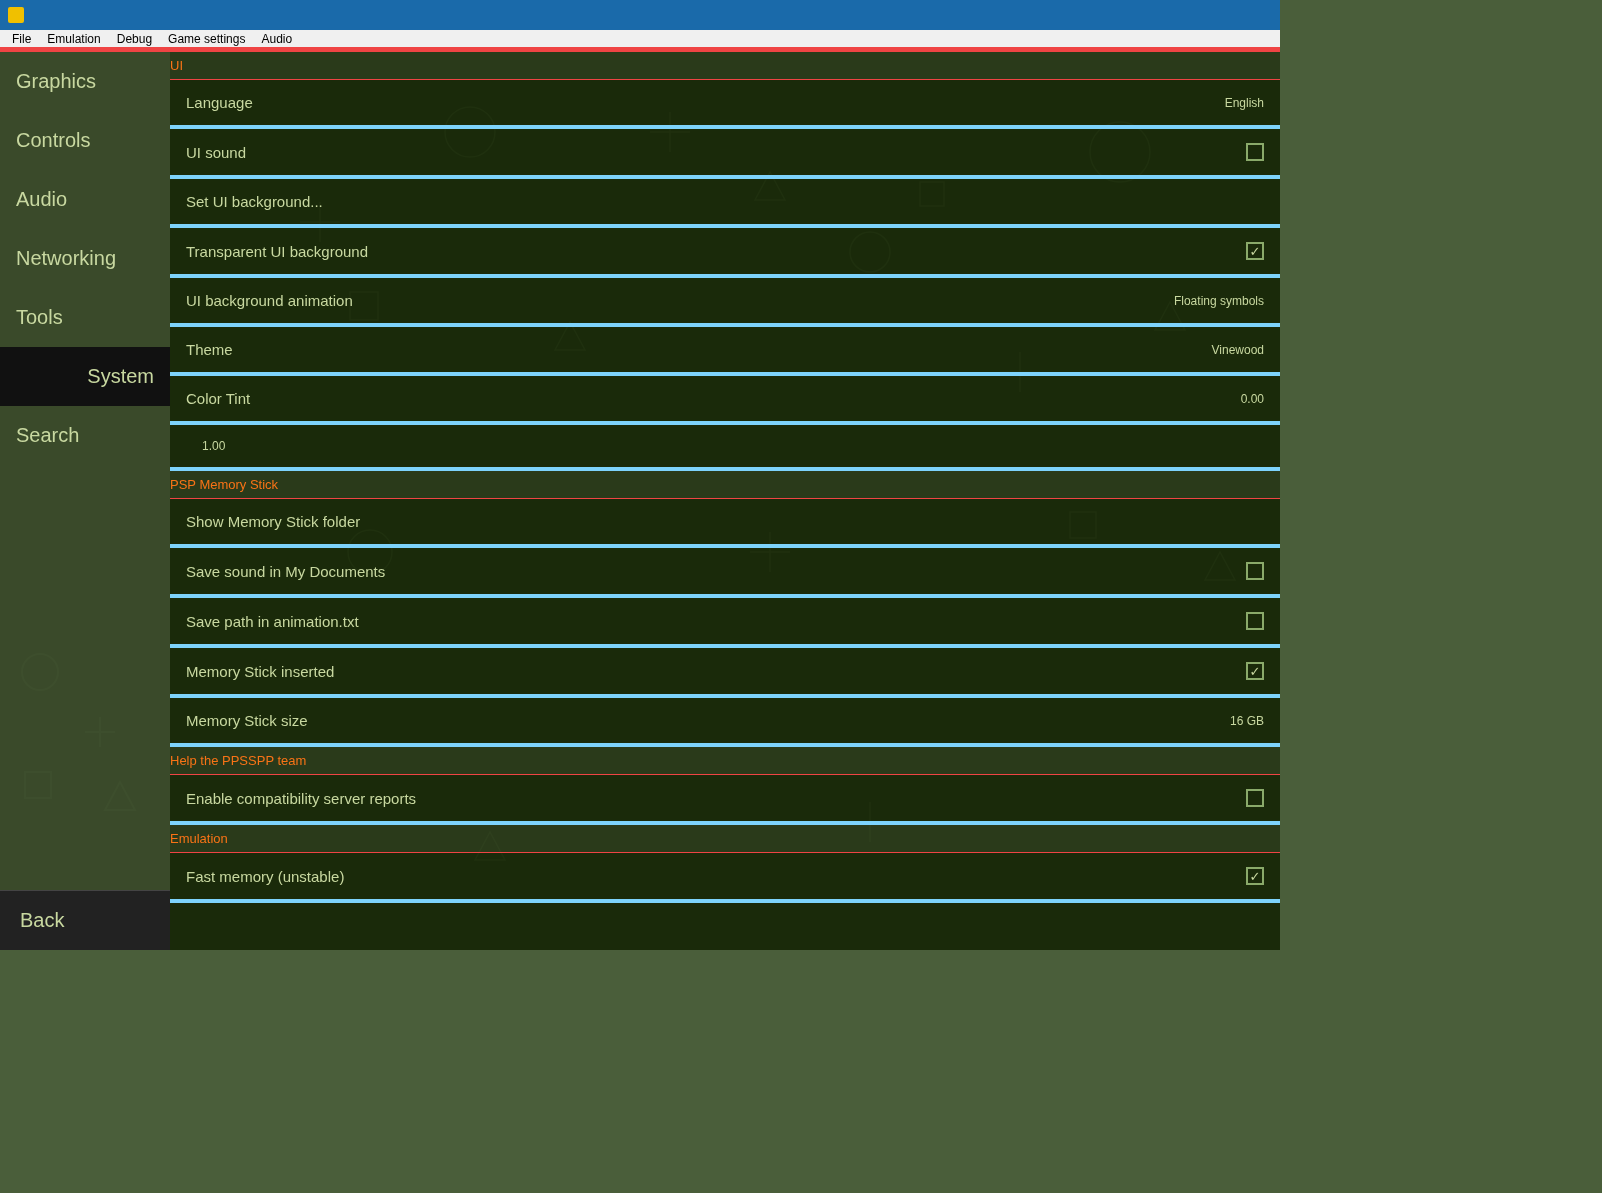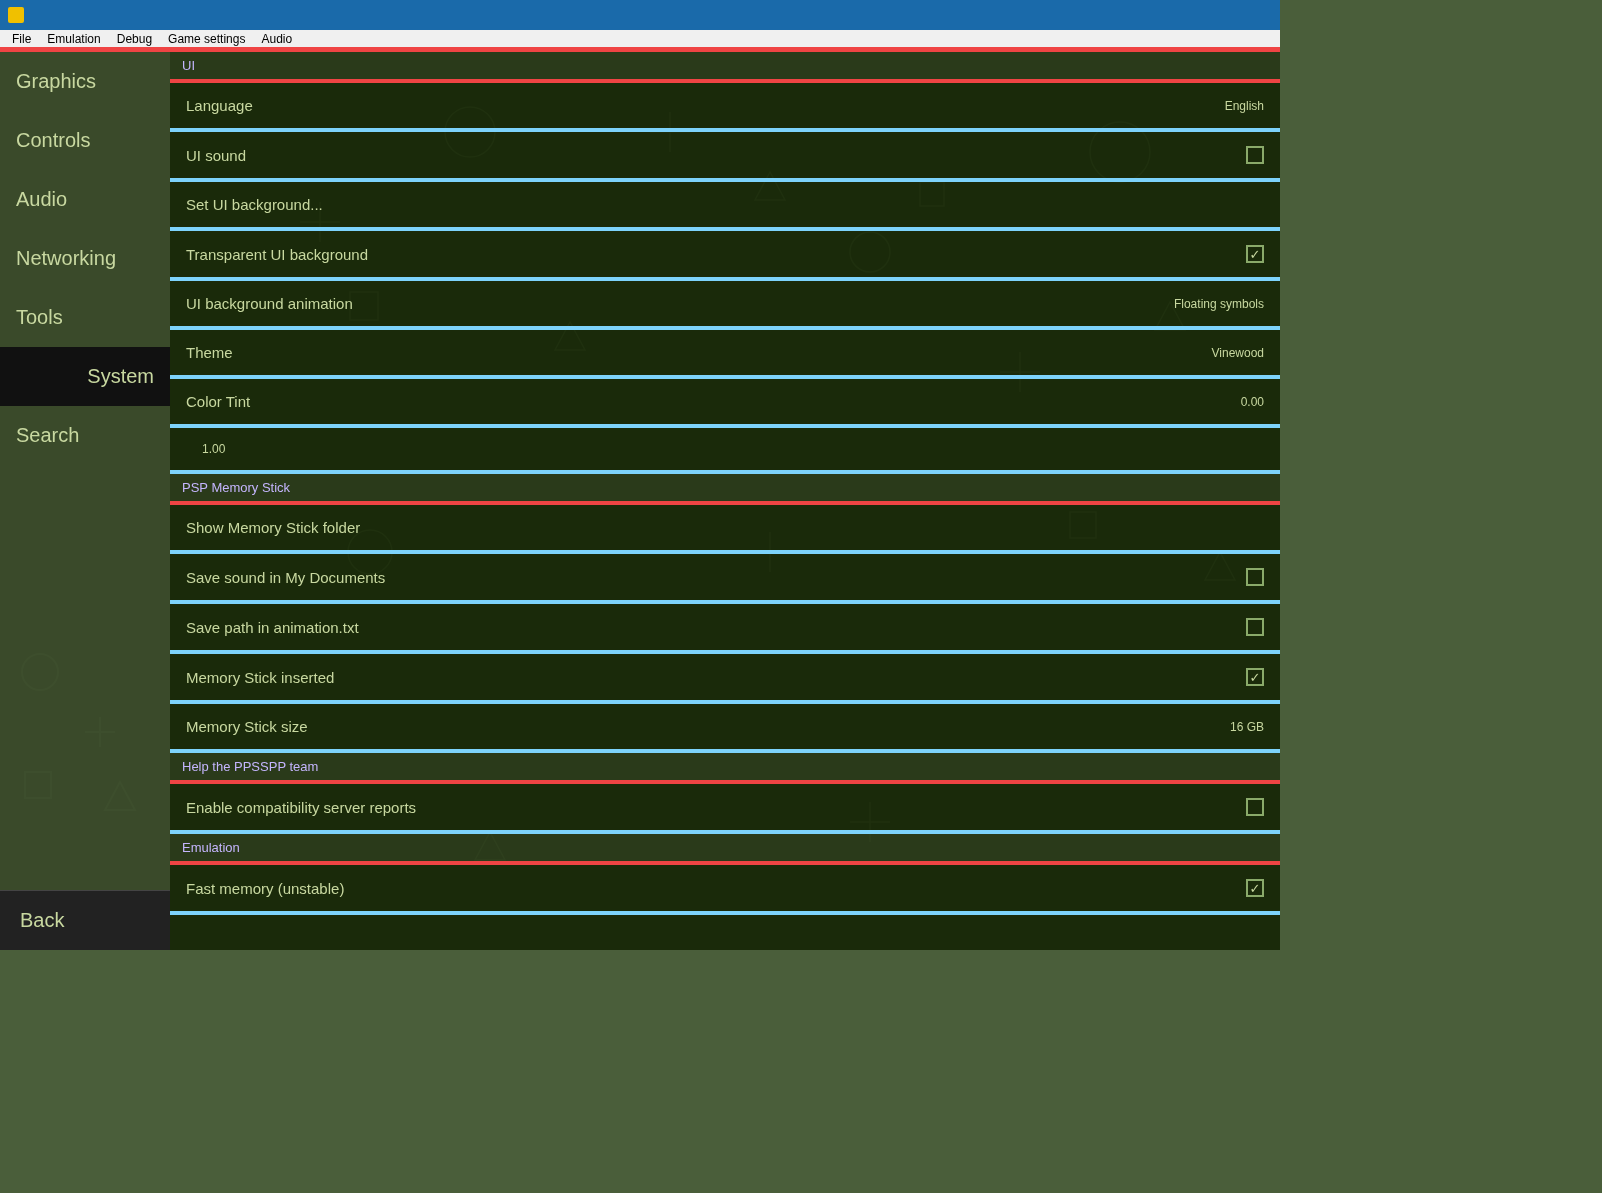--- a/index.html
+++ b/index.html
@@ -141,24 +141,24 @@
       position: absolute;
       top: 0; left: 0; right: 0; bottom: 0;
       opacity: 0.08;
       pointer-events: none;
       overflow: hidden;
     }
 
     
     .section-header {
       background: #2a3a1a;
-      color: #c4b5fd;
+      color: #f97316;
       font-size: 13px;
-      padding: 6px 12px;
-      border-bottom: 4px solid #ef4444;
+      padding: 6px 0;
+      border-bottom: 1px solid #ef4444;
     }
 
     
     .settings-row {
       display: flex;
       align-items: center;
       justify-content: space-between;
       padding: 14px 16px;
       border-bottom: 4px solid #7dd3fc;
       color: #c8d8a0;

